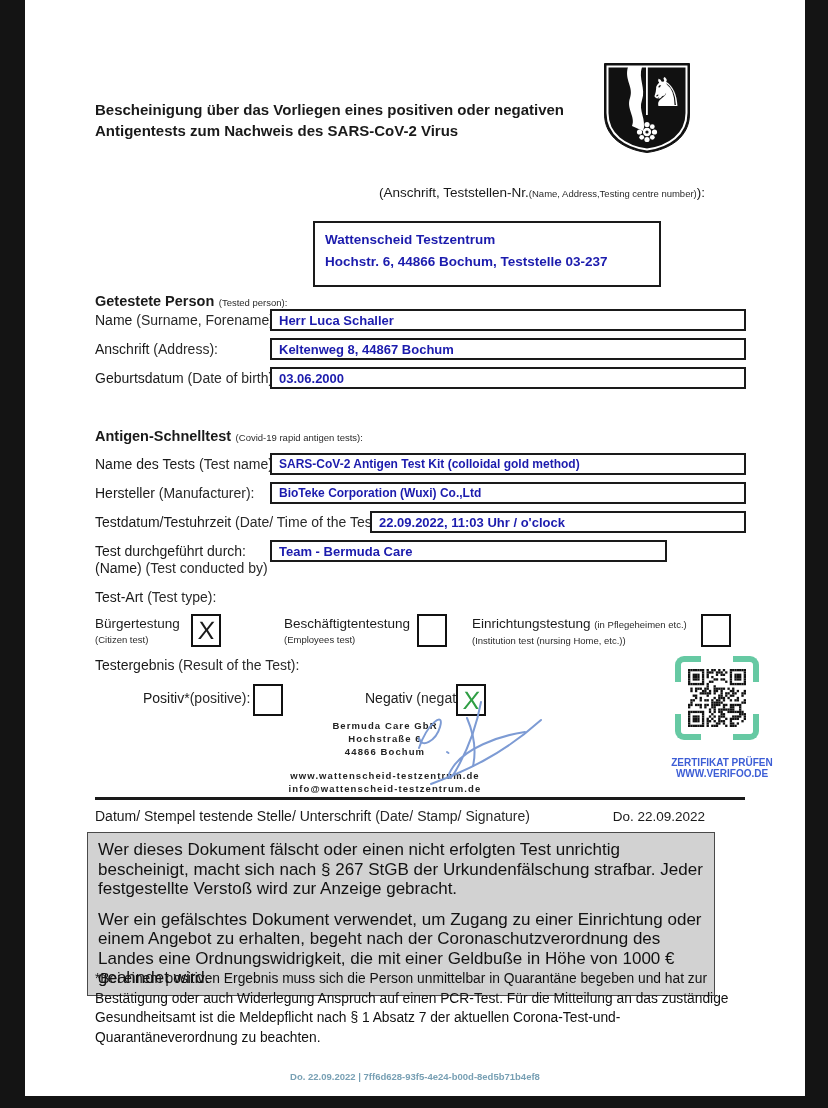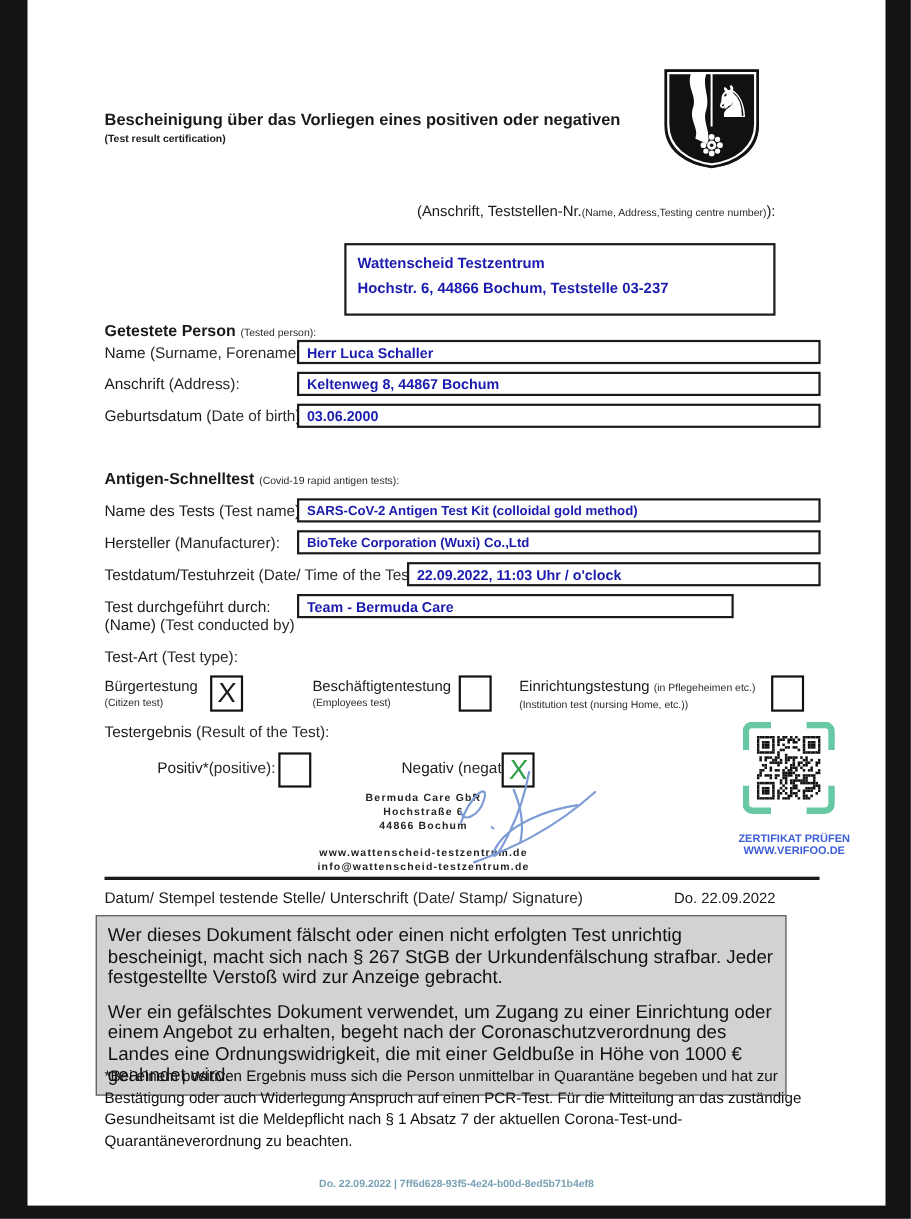--- a/index.html
+++ b/index.html
@@ -72,21 +72,21 @@
   .footnote{left:70px;top:969px;width:662px;font-size:13.8px;line-height:19.5px;color:#111;}
   .footer{left:0;top:1071px;width:780px;text-align:center;font-size:9.5px;color:#78a0b4;font-weight:bold;}
 </style>
 </head>
 <body>
 
 <div class="page">
 
   <div class="abs" style="left:70px;top:99px;">
     <div class="title">Bescheinigung über das Vorliegen eines positiven oder negativen</div>
-    <div class="title-sub">(Test result certification)</div>
+    <div class="title">Antigentests zum Nachweis des SARS-CoV-2 Virus</div>
   </div>
 
   <div class="abs" style="left:578px;top:62px;width:88px;height:92px;">
     <svg width="88" height="92" viewBox="0 0 88 92">
       <path d="M1.5,1.5 H86.5 V52 C86.5,75 67,87.5 44,90.5 C21,87.5 1.5,75 1.5,52 Z" fill="#111" stroke="#111"></path>
       <path d="M4.5,4.5 H83.5 V51 C83.5,72.5 65.5,84.5 44,87.5 C22.5,84.5 4.5,72.5 4.5,51 Z" fill="#111" stroke="#fff" stroke-width="2"></path>
       <rect x="43" y="5" width="1.8" height="48" fill="#fff"></rect>
       <path d="M25,5 C21,18 31,25 27,36 C23,47 33,55 29,64 L40,69 C44,57 35,49 39,38 C43,26 35,17 39,5 Z" fill="#fff"></path>
       <text x="63" y="44" font-family="'DejaVu Sans',sans-serif" font-size="40" fill="#fff" text-anchor="middle">♞</text>
       <g fill="#fff">
@@ -103,21 +103,21 @@
       <circle cx="44" cy="70" r="1.6" fill="#111"></circle>
     </svg>
   </div>
 
   <div class="abs" style="right:100px;top:180px;text-align:right;">
     <div style="margin-top:3px;">
       <span style="font-size:13.5px;text-align:right;">(Anschrift, Teststellen-Nr.</span><span class="note">(Name, Address,Testing centre number)</span><span style="font-size:13.5px;">):</span>
     </div>
   </div>
 
-  <div class="vbox" style="left:288px;top:221px;width:392px;height:66px;align-items:flex-start;padding:6px 0 0 10px;">
+  <div class="vbox" style="left:288px;top:221px;width:348px;height:66px;align-items:flex-start;padding:6px 0 0 10px;">
     <div class="blue" style="font-size:13.5px;line-height:22px;">
       <div>Wattenscheid Testzentrum</div>
       <div>Hochstr. 6, 44866 Bochum, Teststelle 03-237</div>
     </div>
   </div>
 
   <div class="abs" style="left:70px;top:292px;">
     <span class="sec-h">Getestete Person</span>
     <span class="note">(Tested person):</span>
   </div>

